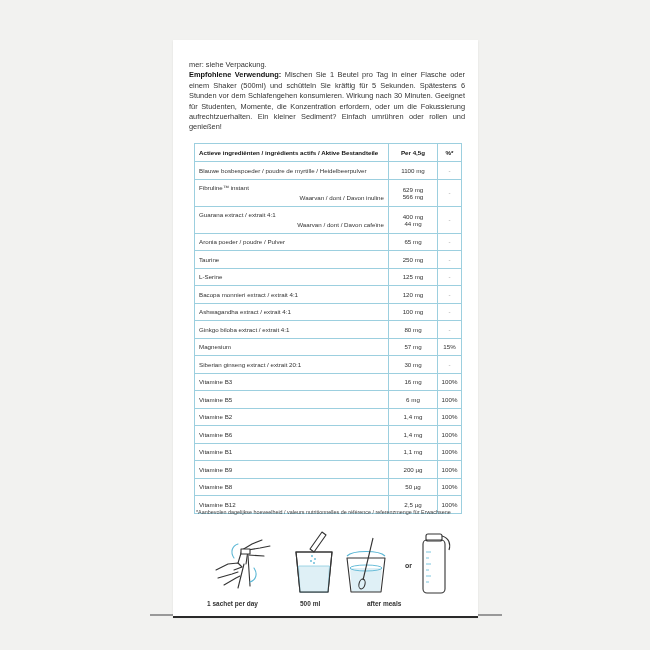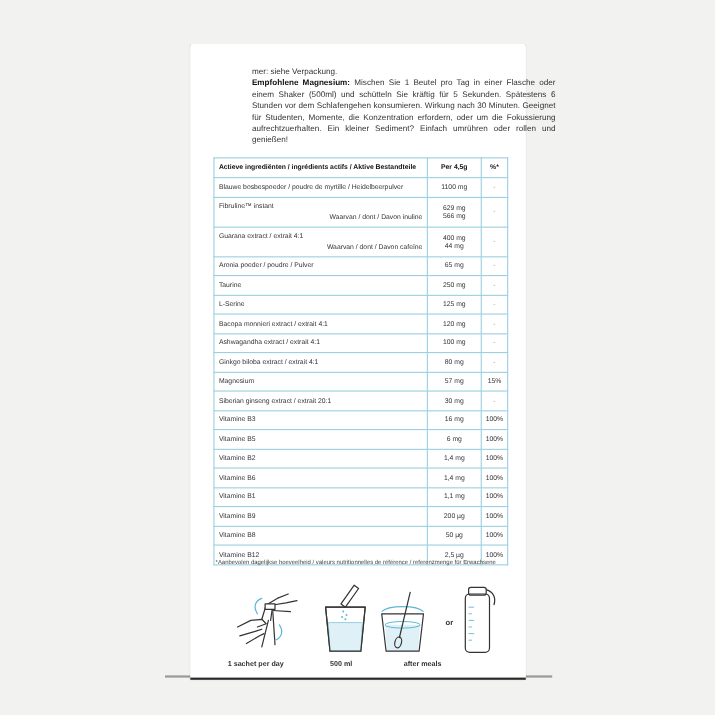--- a/index.html
+++ b/index.html
@@ -13,21 +13,21 @@
     box-shadow: 0 1px 2px rgba(0,0,0,0.08);
   }
   .edge-top-l { position: absolute; left: 173px; top: 40px; width: 36px; height: 2px; background: #333; border-radius: 1px; }
   .edge-top-r { position: absolute; left: 442px; top: 40px; width: 36px; height: 2px; background: #222; border-radius: 1px; }
   .edge-bottom { position: absolute; left: 173px; top: 616px; width: 305px; height: 2px; background: #2a2a2a; }
   .edge-bottom-l { position: absolute; left: 150px; top: 614px; width: 24px; height: 2px; background: #999; }
   .edge-bottom-r { position: absolute; left: 478px; top: 614px; width: 24px; height: 2px; background: #999; }
 
   .intro {
     position: absolute; left: 189px; top: 60px; width: 276px;
-    font-size: 7.4px; line-height: 10.4px; text-align: justify; color: #333; margin-left: 40px;
+    font-size: 7.4px; line-height: 10.4px; text-align: justify; color: #333;
   }
   .intro b { color: #111; }
 
   table.nutri {
     position: absolute; left: 194px; top: 143px; width: 268px;
     border-collapse: collapse; font-size: 6.2px; color: #333;
   }
   table.nutri td, table.nutri th {
     border: 1px solid #9ccfdf; padding: 0 4px; height: 16.5px; vertical-align: middle;
   }
@@ -56,21 +56,21 @@
 <div class="edge-top-l"></div>
 <div class="edge-top-r"></div>
 <div class="edge-bottom-l"></div>
 <div class="edge-bottom-r"></div>
 
 <div class="box"></div>
 <div class="edge-bottom"></div>
 
 <div class="intro">
   <span>mer: siehe Verpackung.</span><br>
-  <b>Empfohlene Magnesium:</b>
+  <b>Empfohlene Verwendung:</b>
   <span>Mischen Sie 1 Beutel pro Tag in einer Flasche oder einem Shaker (500ml) und schütteln Sie kräftig für 5 Sekunden. Spätestens 6 Stunden vor dem Schlafengehen konsumieren. Wirkung nach 30 Minuten. Geeignet für Studenten, Momente, die Konzentration erfordern, oder um die Fokussierung aufrechtzuerhalten. Ein kleiner Sediment? Einfach umrühren oder rollen und genießen!</span>
 </div>
 
 <table class="nutri">
   <thead>
     <tr>
       <th class="c1">Actieve ingrediënten / ingrédients actifs / Aktive Bestandteile</th>
       <th class="c2">Per 4,5g</th>
       <th class="c3">%*</th>
     </tr>

